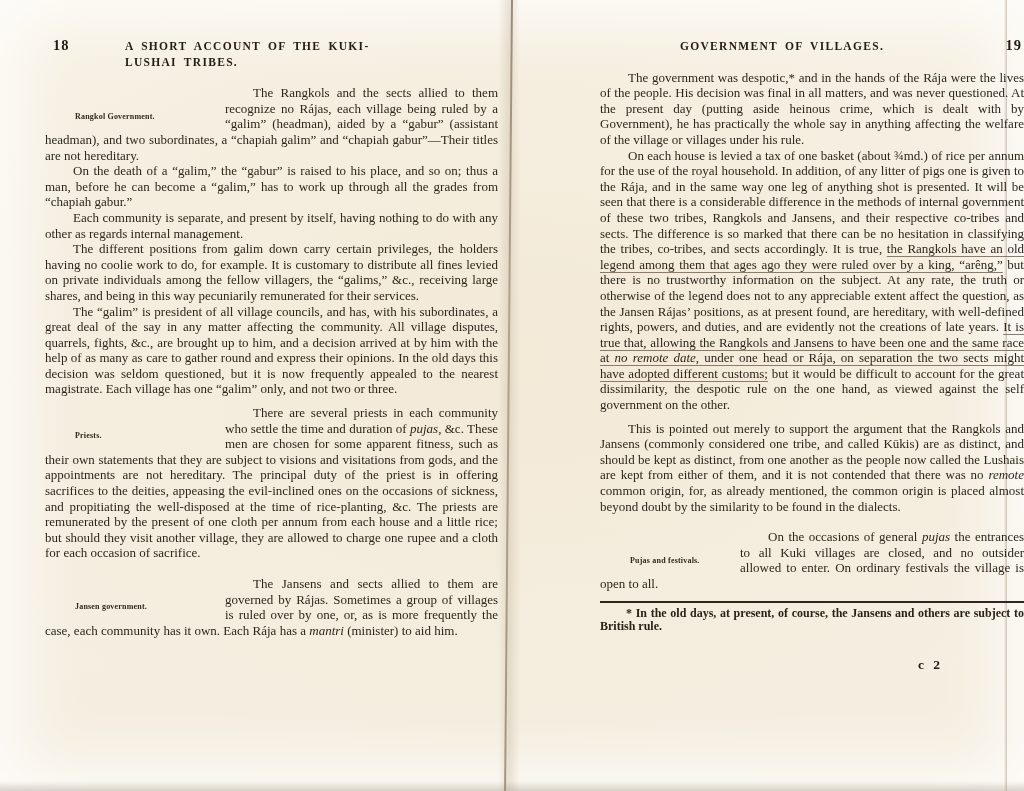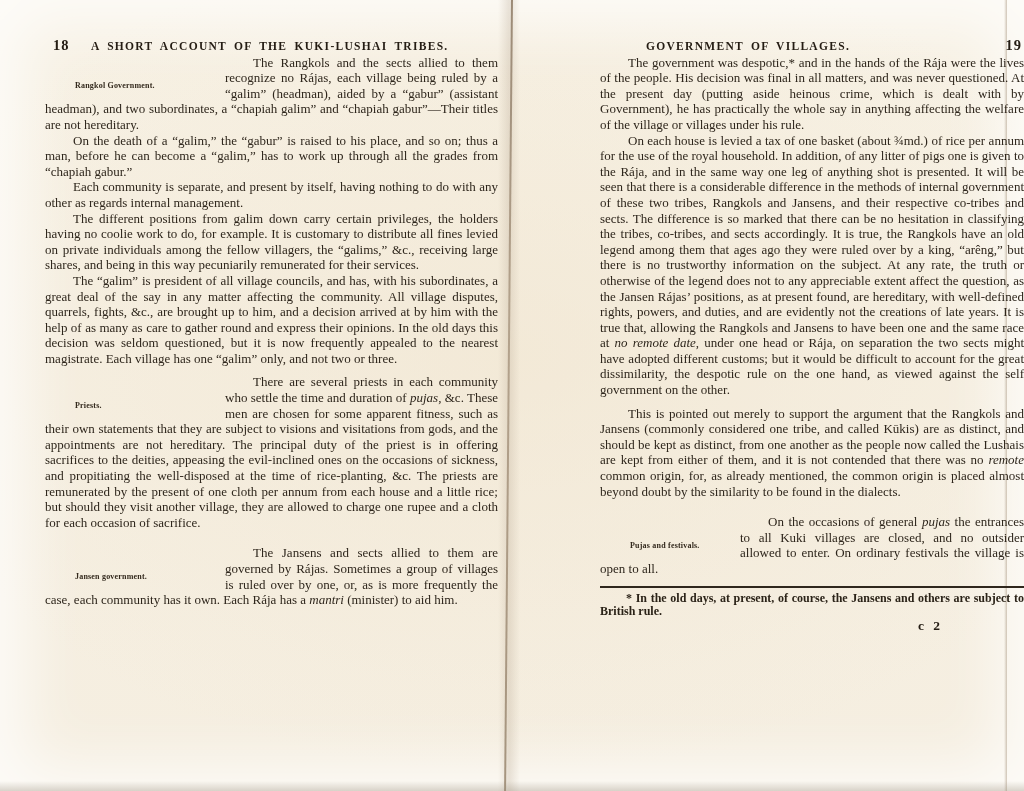--- a/index.html
+++ b/index.html
@@ -33,21 +33,21 @@
   .edge-bottom{
     position:absolute;left:0;top:781px;width:100%;height:10px;
     background:linear-gradient(rgba(150,140,122,.0),rgba(150,140,122,.35));
   }
   
   .page{position:absolute;top:38px;font-size:13px;line-height:15.6px;}
   .page.left{left:45px;width:453px;}
   .page.right{left:600px;width:424px;}
   .pg-header{
     display:grid;grid-template-columns:46px 1fr 46px;align-items:baseline;
-    color:#241c13;
+    margin-bottom:15px;color:#241c13;gap:34px;
   }
   .pg-num{font-weight:bold;font-size:14.5px;letter-spacing:1px;}
   .page.left  .pg-num{grid-column:1;text-align:left;padding-left:8px;}
   .page.right .pg-num{grid-column:3;text-align:right;padding-right:2px;}
   .pg-title{
     grid-column:2;text-align:left;font-weight:bold;font-size:11.5px;
     letter-spacing:1.3px;word-spacing:3px;
   }
   
   .para{margin:0;text-align:justify;text-indent:28px;}
@@ -58,35 +58,36 @@
     margin-top:15.6px;height:31.2px;text-indent:0;
   }
   .page.left  .cutin{width:180px;align-items:center;}
   .page.right .cutin{width:140px;}
   .cutin-label{
     font-size:8px;font-weight:bold;letter-spacing:.2px;color:#33291d;
     padding-left:30px;white-space:nowrap;
   }
   .st-i{font-style:italic;}
   .st-u{
+    text-decoration:underline;
     text-decoration-color:#8d7a69;
     text-decoration-thickness:1px;
     text-underline-offset:2.5px;
   }
   
   .footnote-rule{
     border:none;border-top:2px solid #2f271d;
     margin:9px 0 4px 0;width:100%;
   }
   .footnote{
     margin:0;font-size:12px;line-height:13px;font-weight:bold;
     text-align:justify;text-indent:26px;color:#2b2318;
   }
   .sig{
-    margin-top:0;padding-left:318px;
+    margin-top:24px;padding-left:318px;
     font-weight:bold;font-size:13.5px;letter-spacing:3px;color:#241c13;
   }
 </style>
 </head>
 <body>
 
 <div class="scan">
   <div class="gutter-shade"></div>
   <div class="gutter-line"></div>
   <div class="edge-right"></div>

